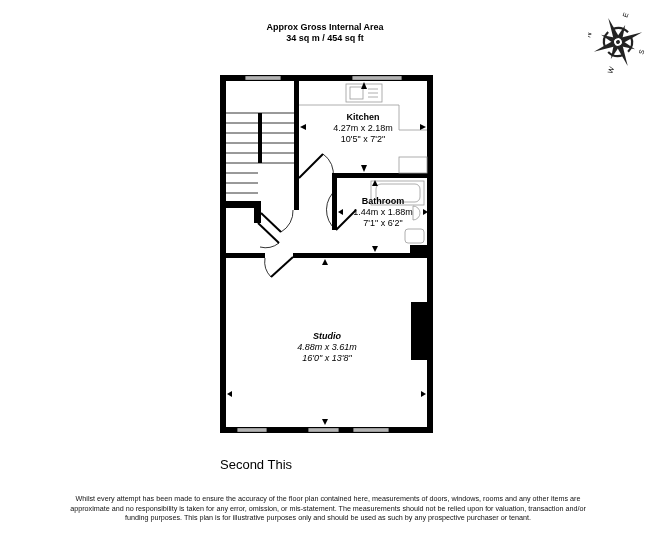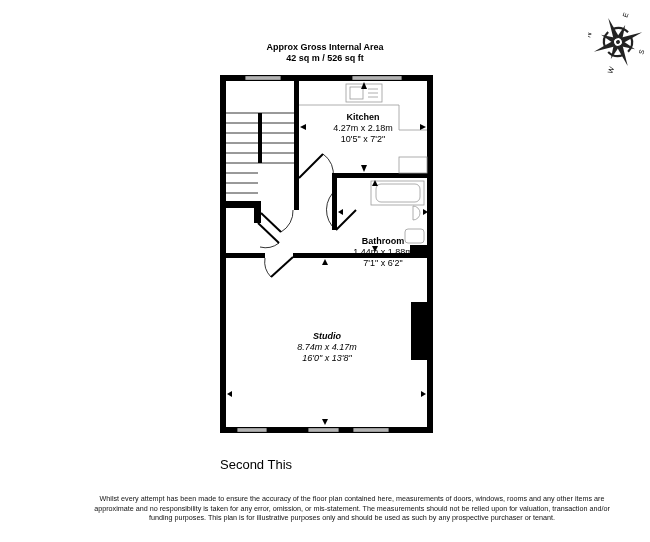--- a/index.html
+++ b/index.html
@@ -1,30 +1,30 @@
 <!DOCTYPE html>
 <html><head>
 <meta charset="utf-8">
 <style>
   html, body { margin:0; padding:0; background:#ffffff; }
   body { width:650px; height:542px; position:relative; overflow:hidden; font-family:"Liberation Sans", sans-serif; color:#000; }
-  .header { position:absolute; left:0; width:650px; top:22px; text-align:center; font-weight:bold; font-size:9px; line-height:11px;margin-top:20px; }
+  .header { position:absolute; left:0; width:650px; top:22px; text-align:center; font-weight:bold; font-size:9px; line-height:11px; }
   .compass { position:absolute; left:588px; top:8px; width:60px; height:68px; }
   .plan { position:absolute; left:0; top:0; width:650px; height:542px; }
   .room-label { position:absolute; text-align:center; font-size:9px; line-height:11px; transform:translateX(-50%); white-space:nowrap; }
   .room-label .name { font-weight:bold;text-align:center; }
   .floor-name { position:absolute; left:220px; top:457px; font-size:13px; }
-  .disclaimer { position:absolute; left:68px; width:520px; top:494px; text-align:center; font-size:7.2px; line-height:9.6px; color:#111;margin-left:24px; }
+  .disclaimer { position:absolute; left:68px; width:520px; top:494px; text-align:center; font-size:7.2px; line-height:9.6px; color:#111; }
 </style>
 </head>
 <body>
 
 <div class="header">
   <div>Approx Gross Internal Area</div>
-  <div>42 sq m / 526 sq ft</div>
+  <div>34 sq m / 454 sq ft</div>
 </div>
 
 <svg class="compass" viewBox="0 0 60 68">
   <g transform="translate(30,34) rotate(-22)">
     <circle r="14" fill="none" stroke="#222" stroke-width="2.2" stroke-dasharray="16 6"></circle>
     <polygon points="0,-26 3,-4 -3,-4" fill="#222"></polygon>
     <polygon points="0,26 3,4 -3,4" fill="#222"></polygon>
     <polygon points="-26,0 -4,3 -4,-3" fill="#222"></polygon>
     <polygon points="26,0 4,3 4,-3" fill="#222"></polygon>
     <polygon points="-13,-13 2,-3 -3,2" fill="#222"></polygon>
@@ -144,27 +144,27 @@
     <polygon points="426,394 421,391 421,397"></polygon>
   </g>
 </svg>
 
 <div class="room-label" style="left:363px; top:112px;">
   <div class="name">Kitchen</div>
   <div>4.27m x 2.18m</div>
   <div>10'5" x 7'2"</div>
 </div>
 
-<div class="room-label" style="left:383px; top:196px;margin-top:40px;">
+<div class="room-label" style="left:383px; top:196px;">
   <div class="name">Bathroom</div>
   <div>1.44m x 1.88m</div>
   <div>7'1" x 6'2"</div>
 </div>
 
 <div class="room-label" style="left:327px; top:331px;font-style:italic;">
   <div class="name">Studio</div>
-  <div>8.74m x 4.17m</div>
+  <div>4.88m x 3.61m</div>
   <div>16'0" x 13'8"</div>
 </div>
 
 <div class="floor-name">Second This</div>
 
 <div class="disclaimer">Whilst every attempt has been made to ensure the accuracy of the floor plan contained here, measurements of doors, windows, rooms and any other items are approximate and no responsibility is taken for any error, omission, or mis-statement. The measurements should not be relied upon for valuation, transaction and/or funding purposes. This plan is for illustrative purposes only and should be used as such by any prospective purchaser or tenant.</div>
 
 </body></html>

